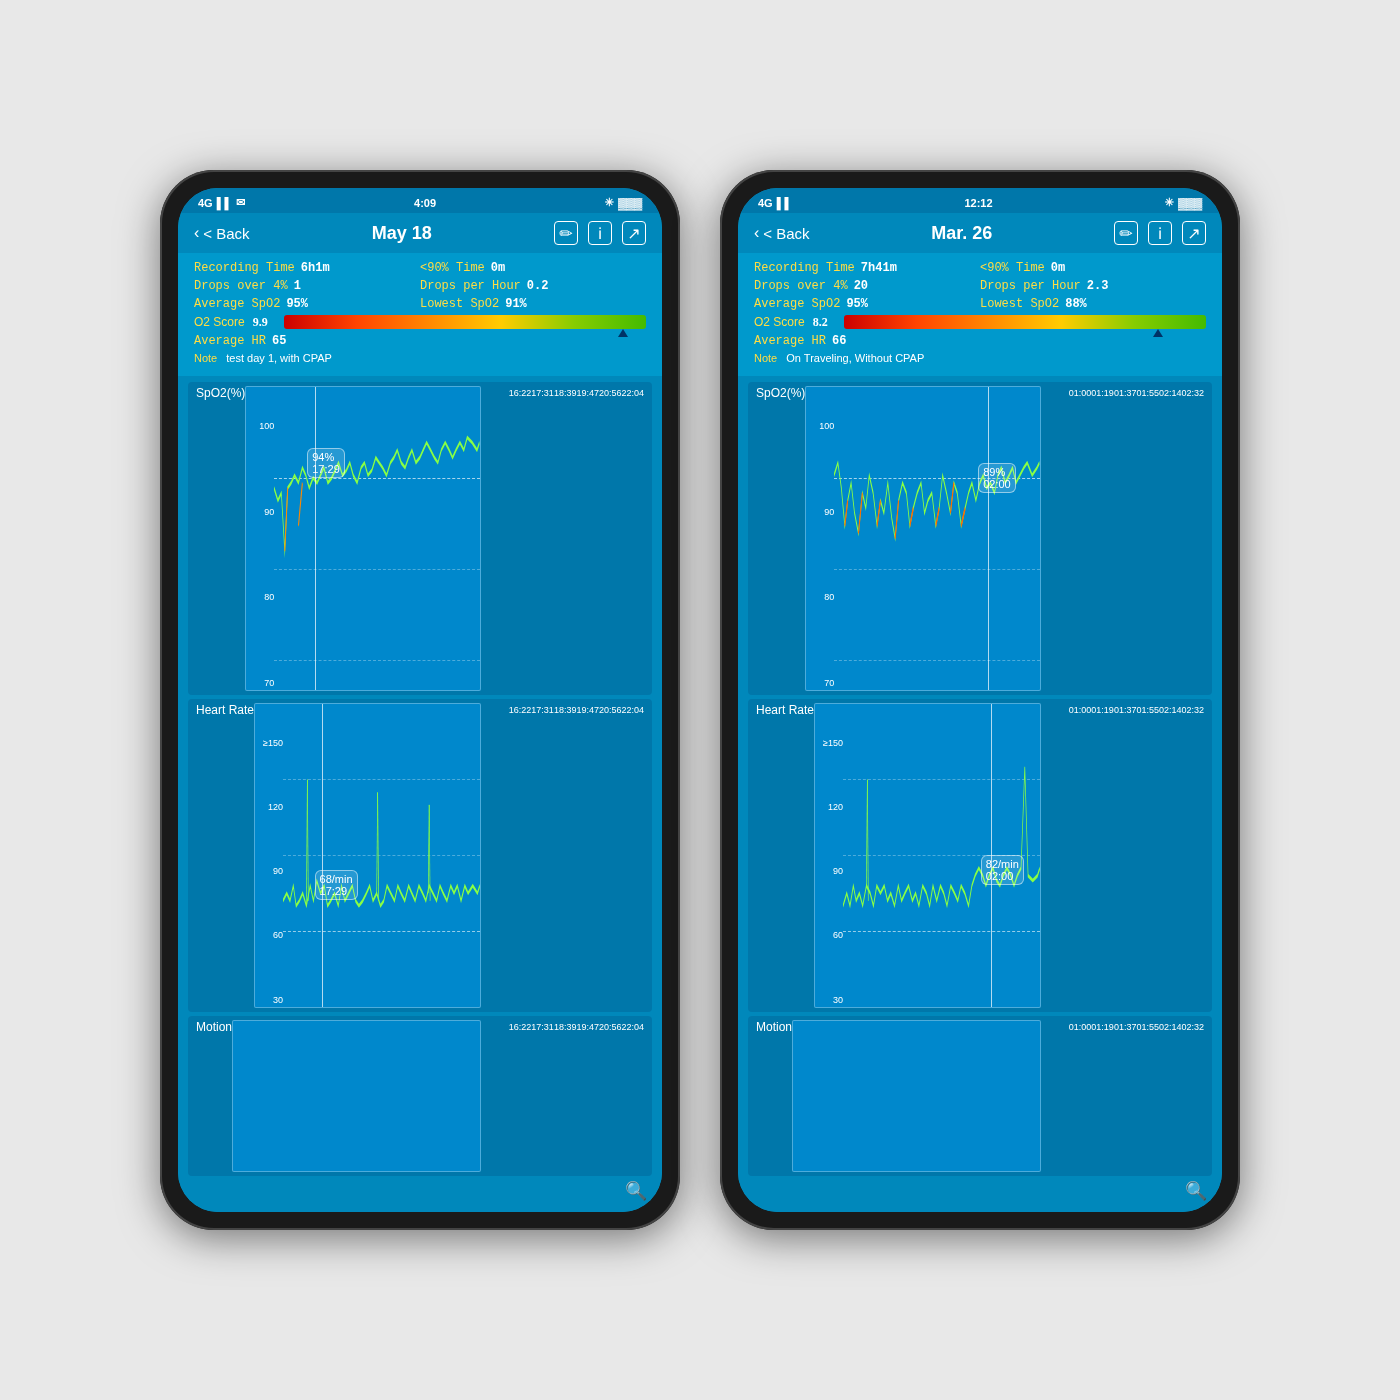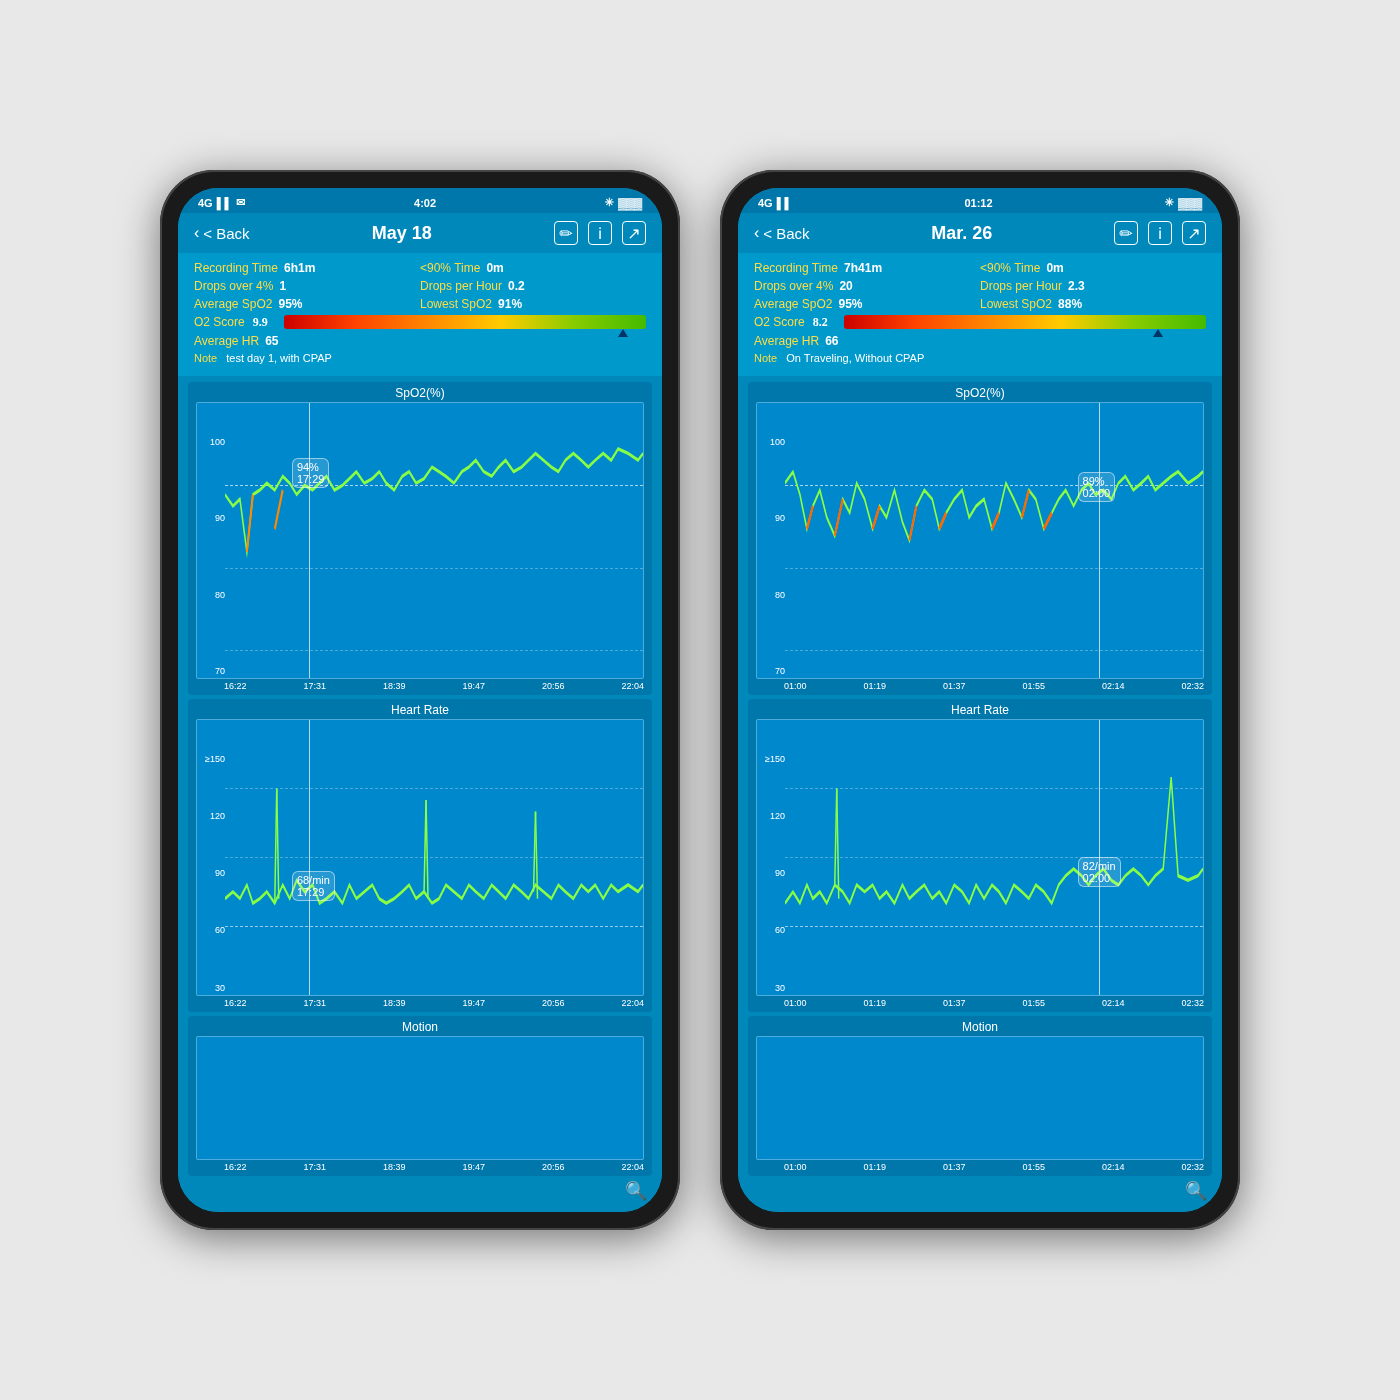--- a/index.html
+++ b/index.html
@@ -100,20 +100,21 @@
     .stats-section {
       padding: 8px 16px;
       background: #0099cc;
     }
 
     .stats-row {
       display: flex;
       justify-content: center;
       margin-bottom: 4px;
       font-size: 13px;
+      font-family: Liberation Mono, monospace;
     }
 
     .stat-item {
       display: flex;
       align-items: center;
       gap: 6px;
       flex: 1;
     }
 
     .stat-label {
@@ -184,21 +185,21 @@
       flex-direction: column;
       gap: 4px;
     }
 
     .chart-container {
       background: #0077aa;
       border-radius: 4px;
       padding: 4px 8px;
       flex: 1;
       display: flex;
-      flex-direction: column;
+      flex-direction: row;
     }
 
     .chart-title {
       color: white;
       font-size: 12px;
       text-align: center;
       margin-bottom: 2px;
     }
 
     .chart-body {
@@ -299,21 +300,21 @@
 <div class="phone-wrapper">
   <div class="phone-shell"></div>
   <div class="phone-screen">
 
     <div class="status-bar">
       <span class="status-left">
         <span>4G</span>
         <span>▌▌</span>
         <span>✉</span>
       </span>
-      <span>4:02</span>
+      <span>4:09</span>
       <span class="status-right">
         <span>✳</span>
         <span>▓▓▓</span>
       </span>
     </div>
 
     <div class="nav-bar">
       <div class="nav-back">
         <span>‹</span>
         <span style="font-size:15px;">&lt; Back</span>
@@ -485,21 +486,21 @@
 
 <div class="phone-wrapper">
   <div class="phone-shell"></div>
   <div class="phone-screen">
 
     <div class="status-bar">
       <span class="status-left">
         <span>4G</span>
         <span>▌▌</span>
       </span>
-      <span>01:12</span>
+      <span>12:12</span>
       <span class="status-right">
         <span>✳</span>
         <span>▓▓▓</span>
       </span>
     </div>
 
     <div class="nav-bar">
       <div class="nav-back">
         <span>‹</span>
         <span style="font-size:15px;">&lt; Back</span>

